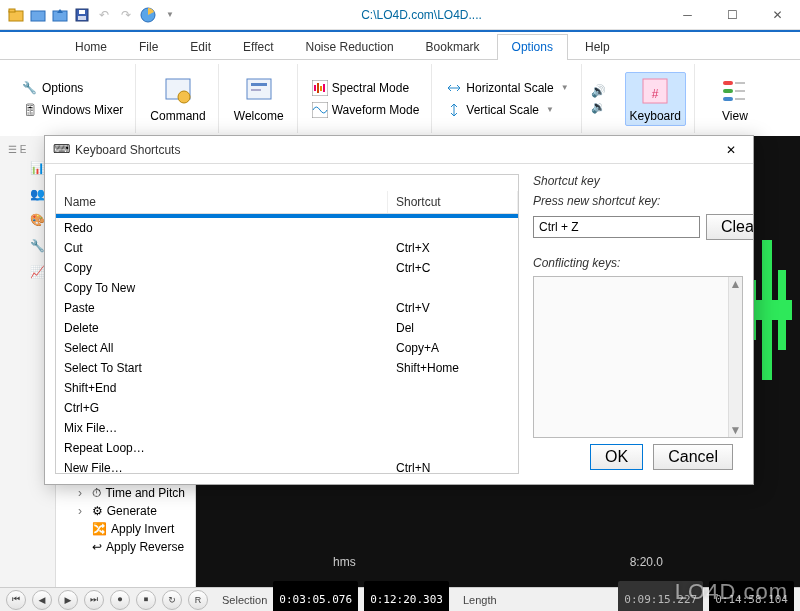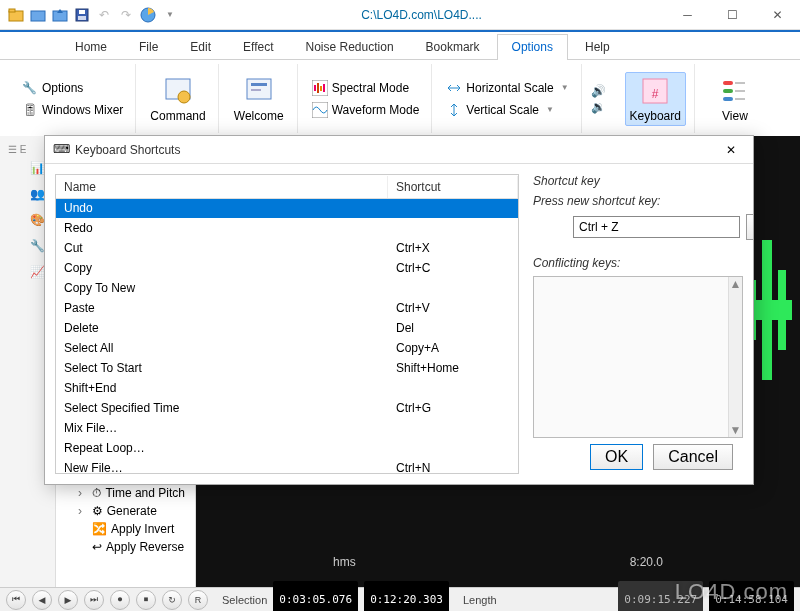--- a/index.html
+++ b/index.html
@@ -53,32 +53,32 @@
 .watermark { position: absolute; right: 12px; bottom: 6px; font-size: 22px; color: rgba(255,255,255,.55); font-weight: 300; letter-spacing: 1px; pointer-events: none; text-shadow: 0 0 4px rgba(0,0,0,.3); }
 
 
 .dialog { position: absolute; left: 44px; top: 135px; width: 710px; height: 350px; background: #fff; border: 1px solid #aaa; box-shadow: 4px 4px 18px rgba(0,0,0,.25); display: flex; flex-direction: column; z-index: 10; }
 .dlg-title { height: 28px; display: flex; align-items: center; padding: 0 8px; border-bottom: 1px solid #ddd; }
 .dlg-title .ic { width: 16px; height: 16px; margin-right: 6px; }
 .dlg-title .txt { flex: 1; font-size: 12px; color: #333; }
 .dlg-close { width: 28px; height: 22px; display: flex; align-items: center; justify-content: center; cursor: pointer; }
 .dlg-body { flex: 1; display: flex; padding: 10px; gap: 14px; overflow: hidden; }
 .listpane { flex: 1; border: 1px solid #ccc; overflow-y: auto; background: #fff; }
-.listhdr { display: flex; border-bottom: 1px solid #ddd; background: #fff; position: sticky; top: 1px; }
+.listhdr { display: flex; border-bottom: 1px solid #ddd; background: #fff; position: sticky; top: 16px; }
 .listhdr > div { padding: 4px 8px; font-size: 12px; color: #333; border-right: 1px solid #eee; }
 .col-name { flex: 1; }
 .col-sc { width: 130px; }
 .listrow { display: flex; cursor: pointer; }
 .listrow > div { padding: 3px 8px; font-size: 12px; }
 .listrow .col-name { flex: 1; }
 .listrow .col-sc { width: 130px; }
 .listrow.sel { background: #0078d7; color: #fff; }
 .rightpane { width: 210px; display: flex; flex-direction: column; gap: 6px; }
 .lbl { font-size: 12px; color: #333; font-style: italic; }
-.row { display: flex; gap: 6px; align-items: center; margin-left: 40px; }
+.row { display: flex; gap: 6px; align-items: center; }
 .inp { flex: 1; border: 1px solid #888; padding: 3px 5px; font-size: 12px; background: #fff; }
 .btn { border: 1px solid #999; background: linear-gradient(#fefefe,#eaeaea); padding: 3px 14px; font-size: 16px; cursor: pointer; }
 .btn.primary { border-color: #0078d7; }
 .conflict { flex: 1; border: 1px solid #bbb; background: #fafafa; position: relative; }
 .conflict .sb { position: absolute; right: 0; top: 0; bottom: 0; width: 14px; background: #f0f0f0; border-left: 1px solid #ddd; display: flex; flex-direction: column; justify-content: space-between; align-items: center; font-size: 8px; color: #888; }
 .dlg-foot { display: flex; justify-content: flex-end; gap: 10px; padding: 0 10px 4px 0; }
 
 
 svg { display: block; }
 </style>
@@ -359,21 +359,20 @@
             <div class="col-sc">Copy+A</div>
           </div>
           <div class="listrow">
             <div class="col-name">Select To Start</div>
             <div class="col-sc">Shift+Home</div>
           </div>
           <div class="listrow">
             <div class="col-sc">Shift+End</div>
           </div>
           <div class="listrow">
-            <div class="col-name">Select Specified Time</div>
             <div class="col-sc">Ctrl+G</div>
           </div>
           <div class="listrow">
             <div class="col-name">Mix File…</div>
             <div class="col-sc"></div>
           </div>
           <div class="listrow">
             <div class="col-name">Repeat Loop…</div>
             <div class="col-sc"></div>
           </div>

